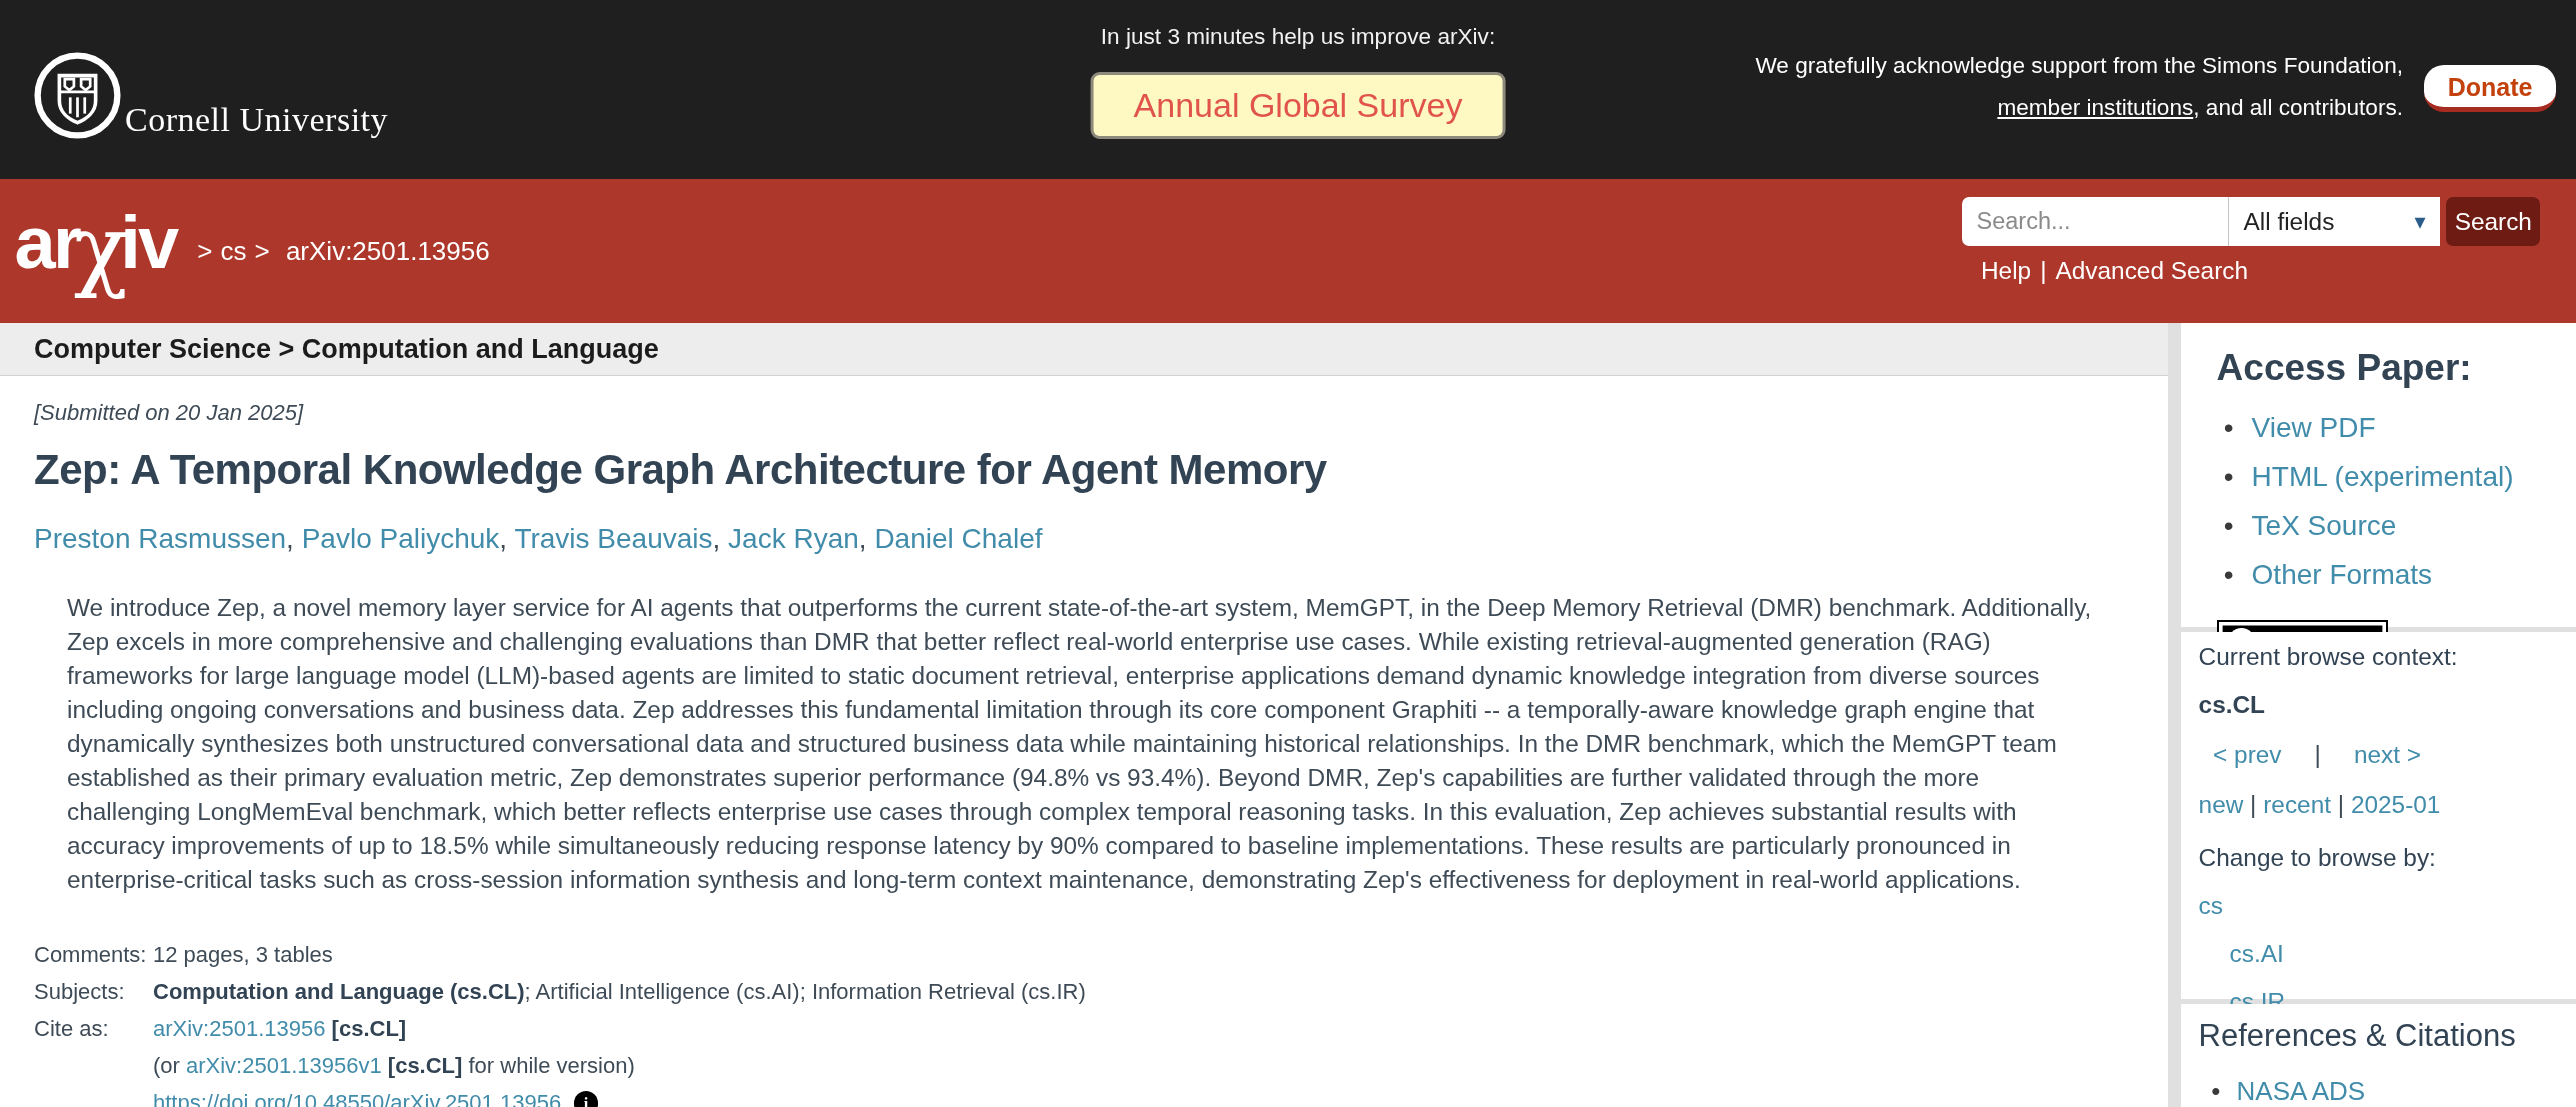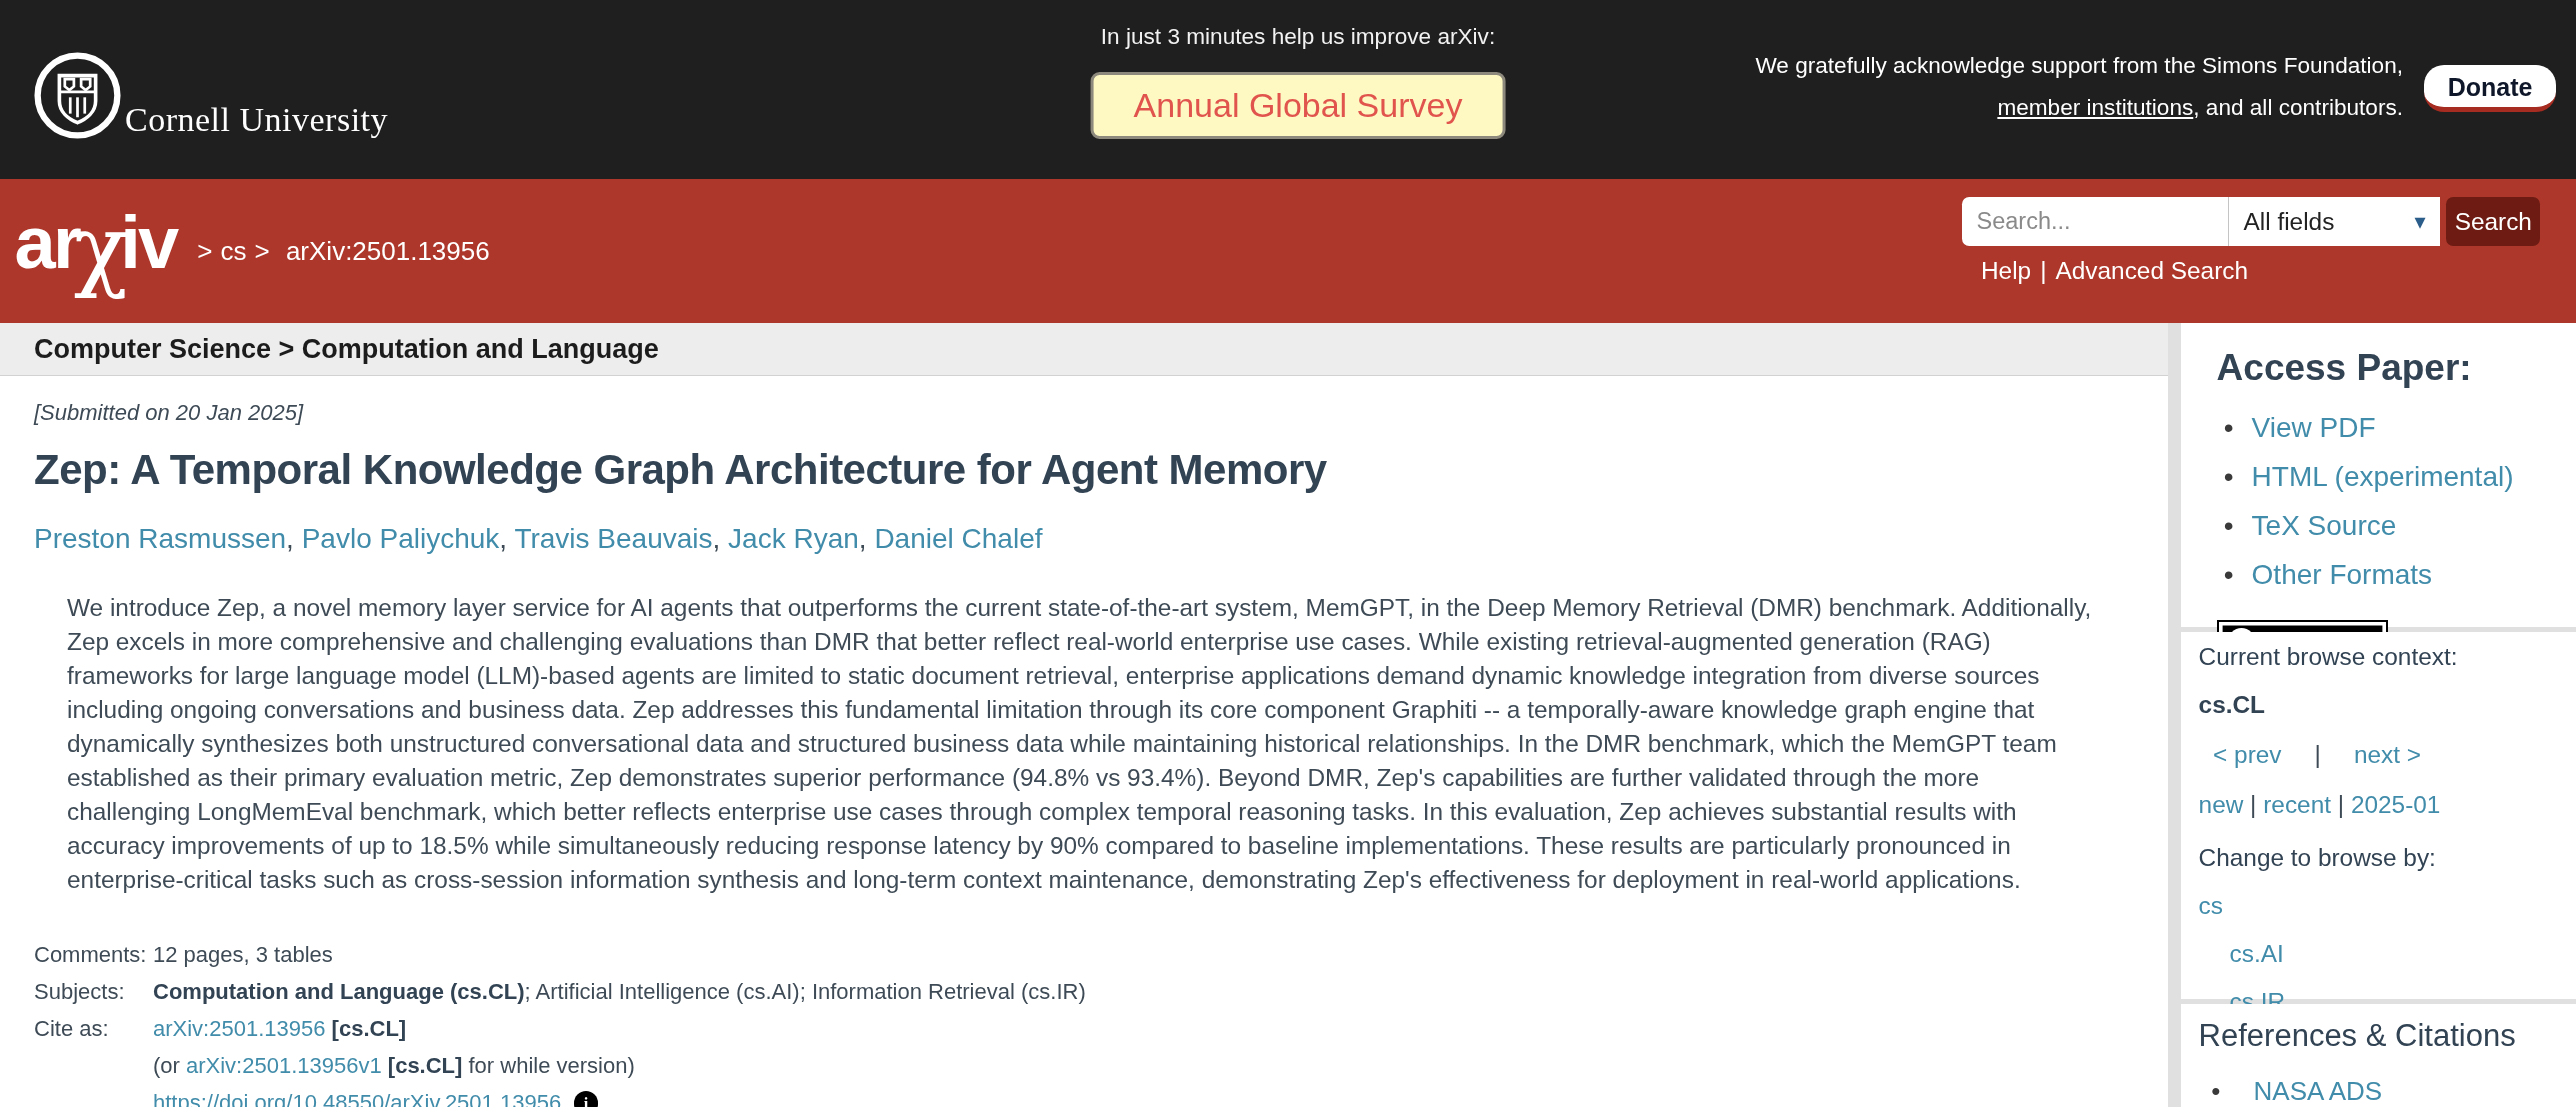--- a/index.html
+++ b/index.html
@@ -11,21 +11,21 @@
   .banner{position:absolute;top:0;left:0;width:100%;height:179px;background:#1f1f1f;color:#fff;}
   .cornell{position:absolute;left:34px;top:52px;display:flex;align-items:flex-end;gap:4px;}
   .cornell-logo{width:87px;height:87px;flex:0 0 auto;}
   .cornell-name{font-family:"Liberation Serif",serif;font-size:34px;color:#fefefe;letter-spacing:0.5px;}
   .survey-wrap{position:absolute;left:1298px;top:23.5px;transform:translateX(-50%);text-align:center;}
   .survey-prompt{font-size:22.6px;color:#f2f2f2;}
   .survey-btn{display:inline-block;margin-top:22px;background:#fef9c3;border:3.6px solid #8d897c;
               border-radius:9px;padding:11px 40px;color:#e0544d;font-size:34px;}
   .support{position:absolute;right:173px;top:45px;text-align:right;font-size:22.6px;line-height:42px;color:#fff;}
   .member-link{color:#fff;text-decoration:underline;}
-  .donate-btn{position:absolute;right:20px;top:65px;background:#fff;color:#0f172a;font-size:25px;
+  .donate-btn{position:absolute;right:20px;top:65px;background:#fff;color:#c2410c;font-size:25px;
               font-weight:bold;padding:8.1px 23.5px 5.4px;border-radius:20px;border:none;
               border-bottom:5.4px solid #a62b20;cursor:pointer;}
 
   
   .red-header{position:absolute;top:179px;left:0;width:100%;height:145px;background:#ad372a;color:#fff;}
   .logo-row{position:absolute;left:14.5px;top:12.6px;display:flex;align-items:baseline;}
   .arxiv-logo{font-size:74px;font-weight:bold;letter-spacing:-2.7px;color:#fff;line-height:1;}
   .logo-chi{font-family:"DejaVu Serif",serif;font-weight:normal;font-size:90px;position:relative;top:11px;margin:0 -5.4px;}
   .crumbs{font-size:26px;position:relative;top:-7.2px;margin-left:12.6px;color:#fff;}
   .crumbs span{margin:0 8.1px;}
@@ -95,21 +95,21 @@
   .browse-row{margin-top:22px;font-size:24.4px;}
   .browse-row a{color:#418caa;}
   .browse-row a:not(:last-child)::after{content:" | ";color:#3e4b56;}
   .change-h{margin-top:25px;}
   .plain-link{display:block;margin-top:20px;font-size:24.4px;color:#418caa;}
   .indent{padding-left:31px;}
   .refs-h{font-size:31px;font-weight:400;color:#324354;}
   ul.refs-list{list-style:none;margin:22px 0 0 0;padding:0;}
   ul.refs-list li{font-size:26px;}
   ul.refs-list li::before{content:"•";color:#3a3a3a;margin:0 16.3px 0 12.6px;}
-  ul.refs-list a{color:#418caa;margin-left:17px;}
+  ul.refs-list a{color:#418caa;}
 </style>
 </head>
 <body>
 
 <div class="page">
 
   <div class="banner">
     <a class="cornell">
       <svg class="cornell-logo" viewBox="0 0 96 96">
         <circle cx="48" cy="48" r="44" fill="none" stroke="#fff" stroke-width="7"></circle>

